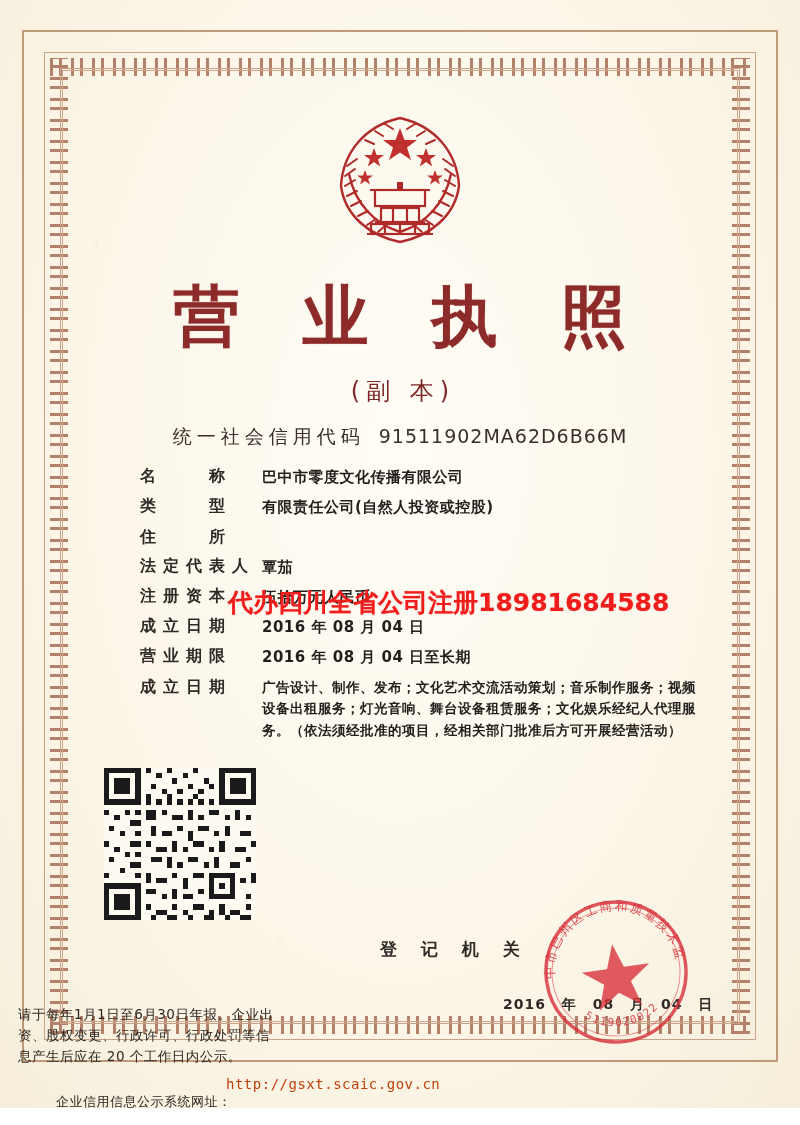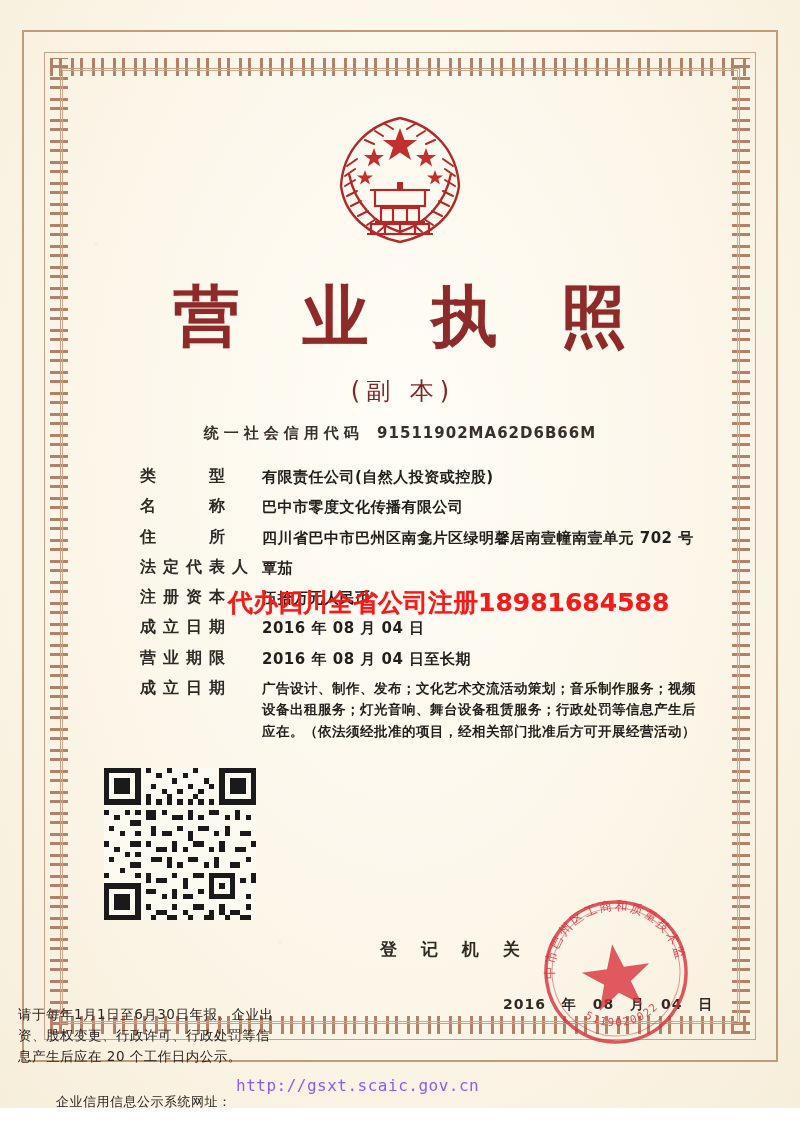--- a/index.html
+++ b/index.html
@@ -114,22 +114,22 @@
     font-size: 24px;
     color: #7d2626;
     letter-spacing: 6px;
     text-indent: 6px;
   }
   .credit-code {
     position: absolute;
     top: 424px;
     left: 0; right: 0;
     text-align: center;
-    font-size: 15px;
-    font-weight: bold;
+    font-size: 19px;
+    font-weight: normal;
     color: #3a2f2a;
     letter-spacing: 2px;
   }
   .credit-code .label { letter-spacing: 5px; }
   .credit-code .value { letter-spacing: 1px; margin-left: 6px; }
 
   
   .fields {
     position: absolute;
     left: 140px;
@@ -231,25 +231,25 @@
   .notice-site {
     position: absolute;
     left: 56px;
     top: 1093px;
     font-size: 13px;
     color: #2b2622;
     letter-spacing: 0.5px;
   }
   .notice-url {
     position: absolute;
-    left: 236px;
+    left: 226px;
     top: 1076px;
     font-family: "DejaVu Sans Mono", monospace;
-    font-size: 16px;
-    color: #8b5cf6;
+    font-size: 14px;
+    color: #c2410c;
     letter-spacing: 0.5px;
   }
   .notice-right {
     position: absolute;
     right: 20px;
     top: 1092px;
     font-size: 13.5px;
     color: #2b2622;
     letter-spacing: 0.5px;
   }
@@ -340,50 +340,49 @@
   <div class="title">营 业 执 照</div>
   <div class="subtitle">(副 本)</div>
 
   <div class="credit-code">
     <span class="label">统一社会信用代码</span>
     <span class="value">91511902MA62D6B66M</span>
   </div>
 
   <div class="fields">
     <div class="row">
+      <div class="lbl">名　　称</div>
+      <div class="val">巴中市零度文化传播有限公司</div>
+    </div>
+    <div class="row">
       <div class="lbl">类　　型</div>
       <div class="val">有限责任公司(自然人投资或控股)</div>
     </div>
     <div class="row">
-      <div class="lbl">名　　称</div>
-      <div class="val">巴中市零度文化传播有限公司</div>
-    </div>
-    <div class="row">
       <div class="lbl">住　　所</div>
-      <div class="val">四川省巴中市巴州区南龛片区绿明馨居南壹幢南壹单元 702 号</div>
     </div>
     <div class="row">
       <div class="lbl j5">法定代表人</div>
       <div class="val">覃茄</div>
     </div>
     <div class="row">
       <div class="lbl">注册资本</div>
       <div class="val">伍拾万元人民币</div>
     </div>
     <div class="row">
       <div class="lbl">成立日期</div>
       <div class="val">2016 年 08 月 04 日</div>
     </div>
     <div class="row">
       <div class="lbl">营业期限</div>
       <div class="val">2016 年 08 月 04 日至长期</div>
     </div>
     <div class="row scope">
       <div class="lbl">成立日期</div>
-      <div class="val">广告设计、制作、发布；文化艺术交流活动策划；音乐制作服务；视频设备出租服务；灯光音响、舞台设备租赁服务；行政处罚等信息产生后应在。（依法须经批准的项目，经相关部门批准后方可开展经营活动）</div>
+      <div class="val">广告设计、制作、发布；文化艺术交流活动策划；音乐制作服务；视频设备出租服务；灯光音响、舞台设备租赁服务；文化娱乐经纪人代理服务。（依法须经批准的项目，经相关部门批准后方可开展经营活动）</div>
     </div>
   </div>
 
   <div class="red-overlay">代办四川全省公司注册18981684588</div>
 
   <div class="qr">
     <svg viewBox="0 0 29 29" width="152" height="152" shape-rendering="crispEdges">
       <rect width="29" height="29" fill="#fdfaf2"></rect>
       <g fill="#1a1a1a">
 

